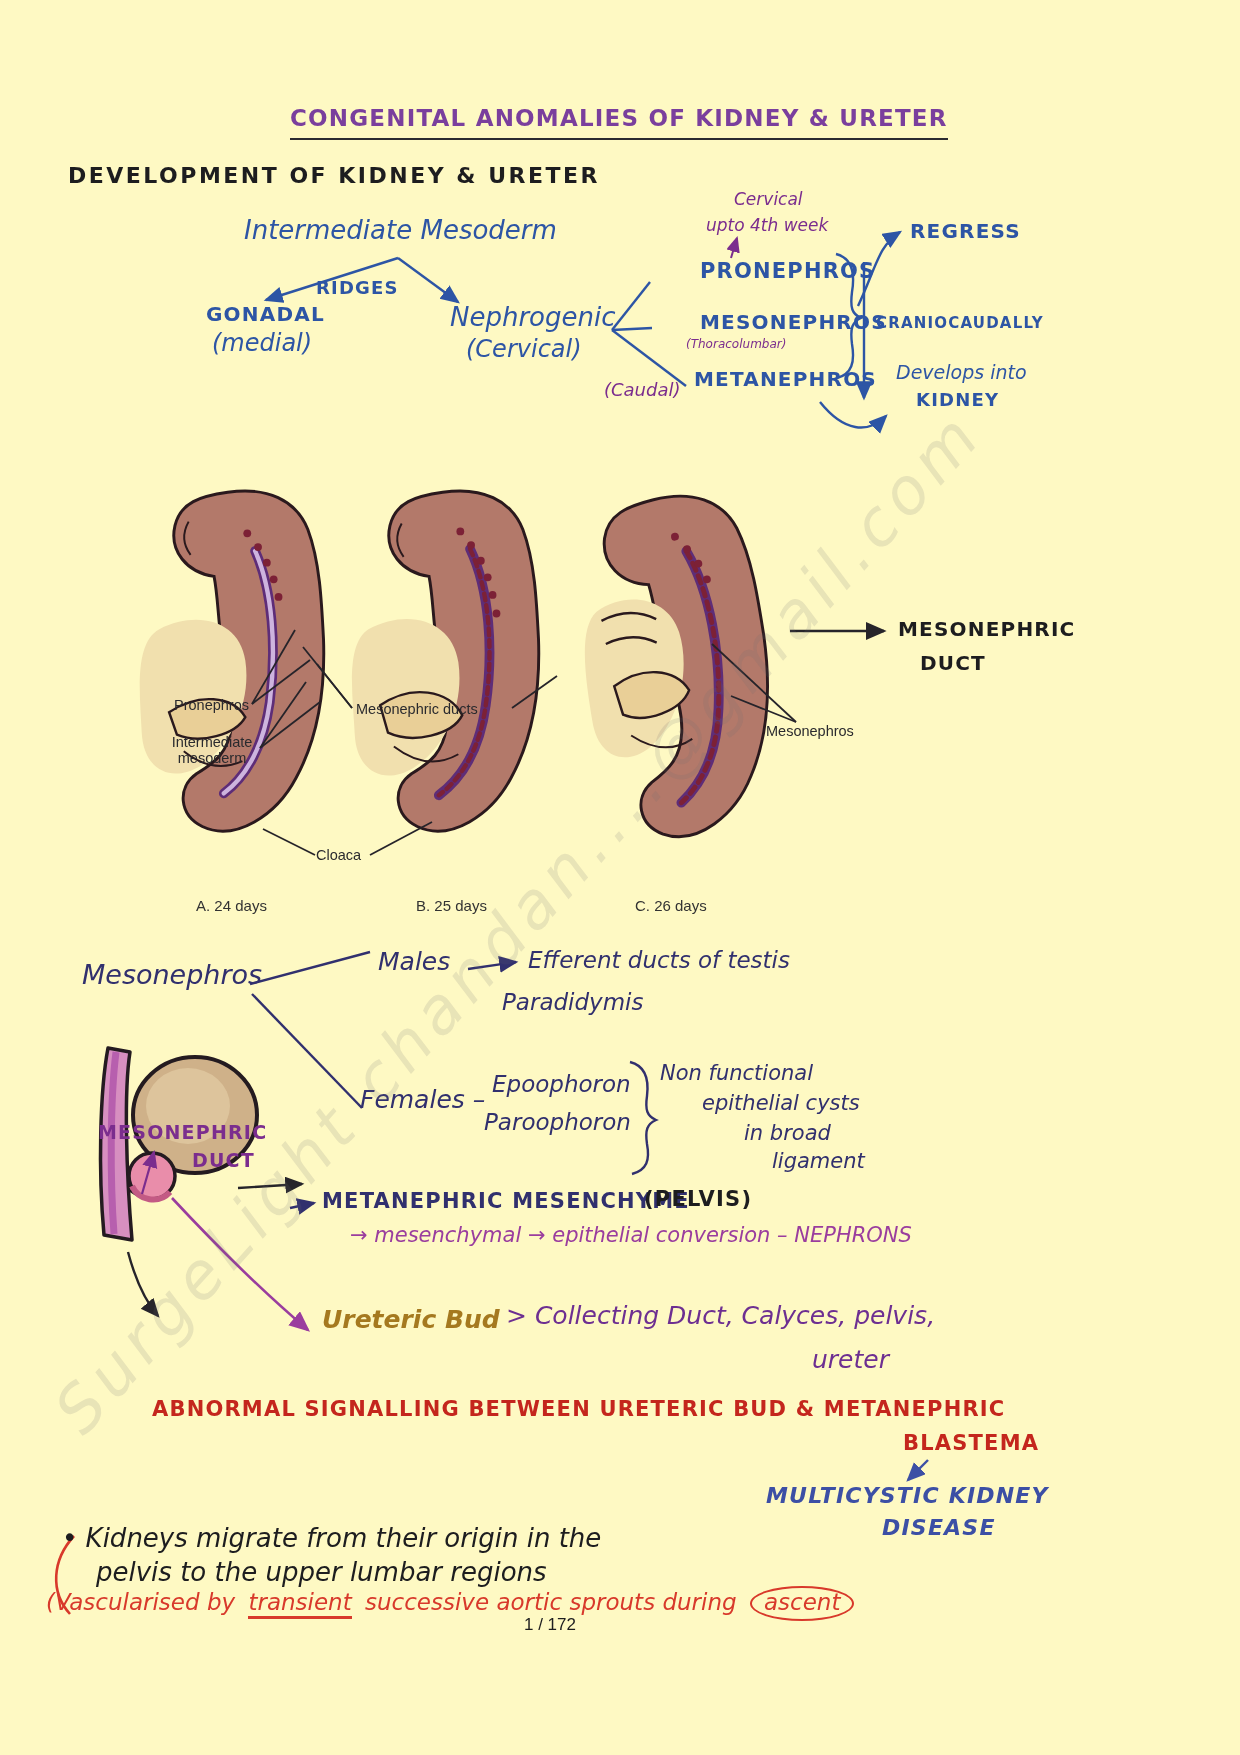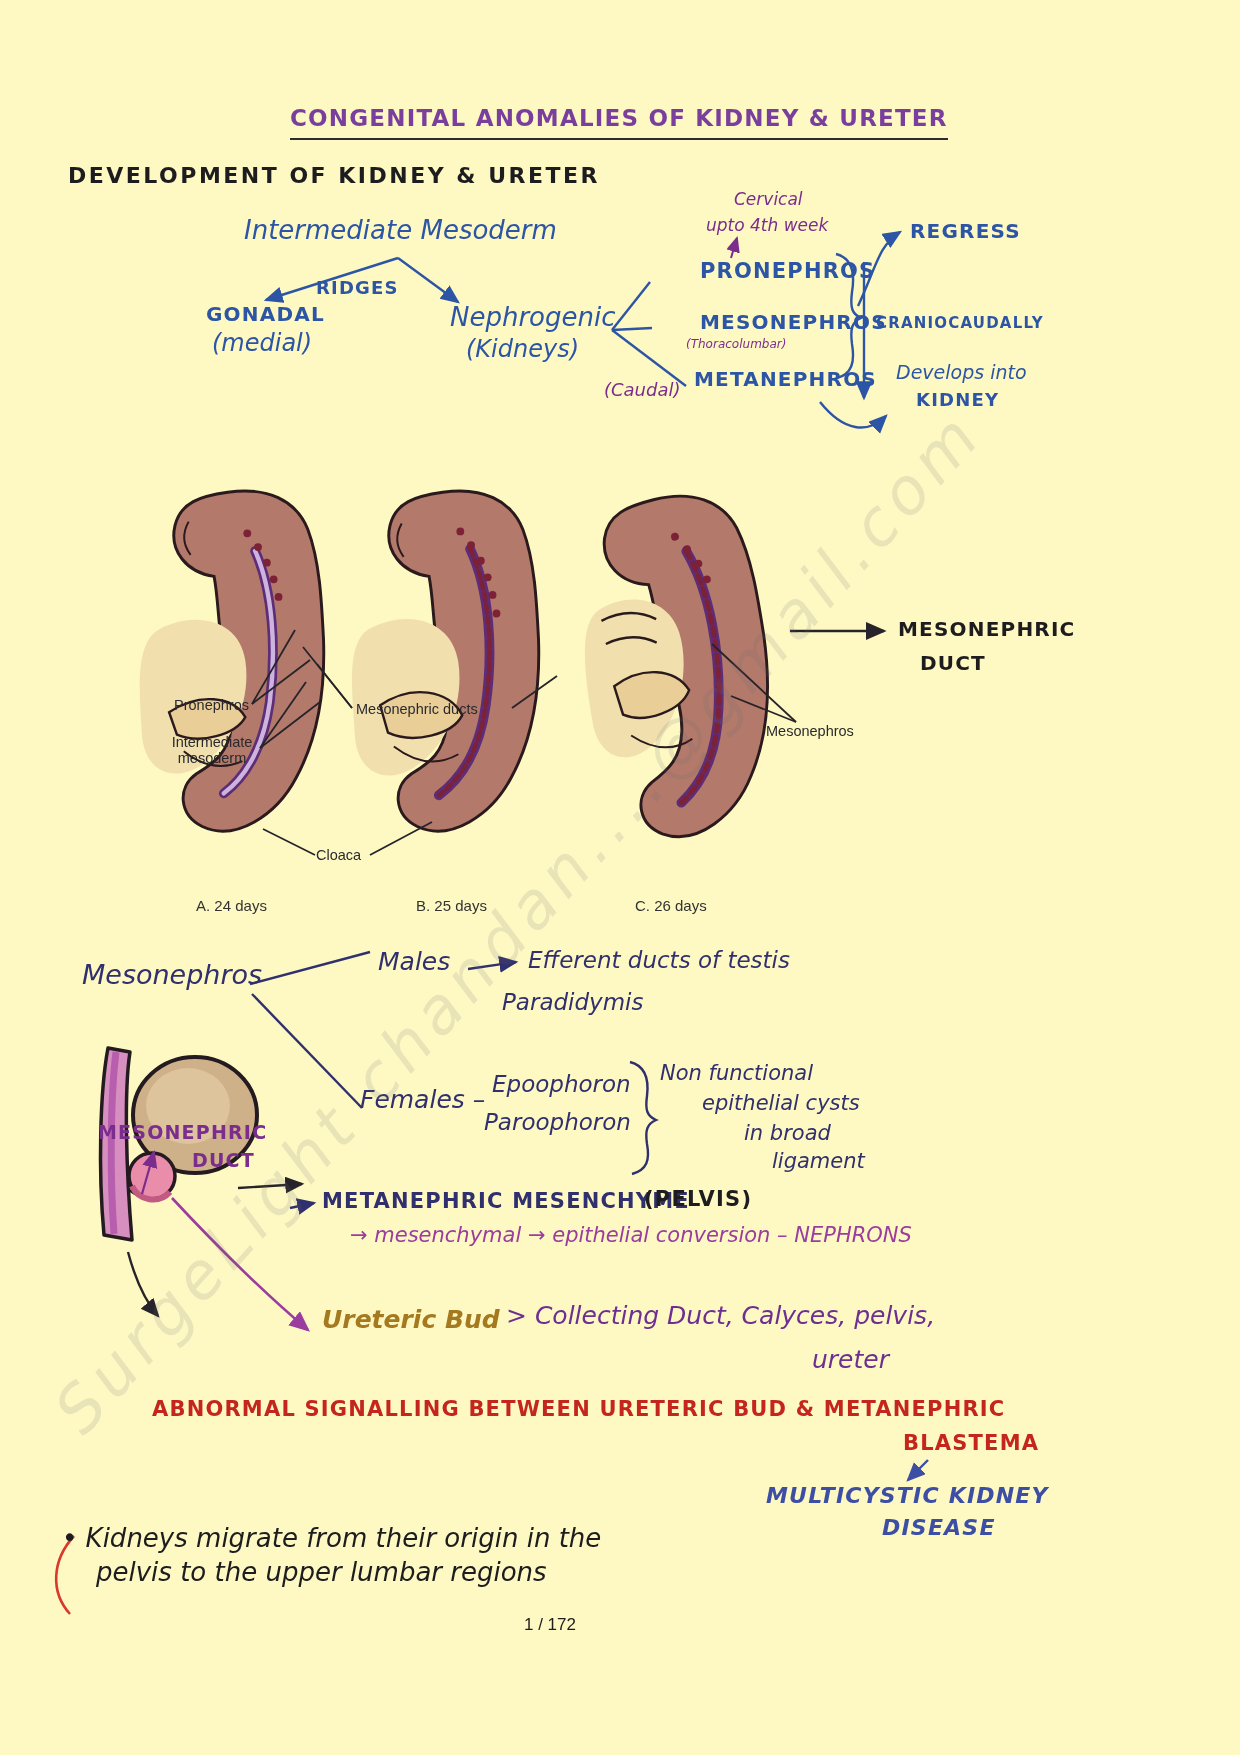--- a/index.html
+++ b/index.html
@@ -171,21 +171,21 @@
   </svg>
 
   <div class="abs title caps" style="left:290px;top:106px;color:var(--title-purple)">CONGENITAL ANOMALIES OF KIDNEY &amp; URETER</div>
   <div class="abs caps ink" style="left:68px;top:164px;font-size:22px;letter-spacing:2.5px">DEVELOPMENT OF KIDNEY &amp; URETER</div>
 
   <div class="abs hw blue" style="left:244px;top:216px;font-size:26px">Intermediate Mesoderm</div>
   <div class="abs caps blue" style="left:316px;top:278px;font-size:18px">RIDGES</div>
   <div class="abs caps blue" style="left:206px;top:303px;font-size:20px">GONADAL</div>
   <div class="abs hw blue" style="left:212px;top:330px;font-size:24px">(medial)</div>
   <div class="abs hw blue" style="left:450px;top:303px;font-size:26px">Nephrogenic</div>
-  <div class="abs hw blue" style="left:466px;top:336px;font-size:24px">(Kidneys)</div>
+  <div class="abs hw blue" style="left:466px;top:336px;font-size:24px">(Cervical)</div>
   <div class="abs hw purple" style="left:734px;top:190px;font-size:17px">Cervical</div>
   <div class="abs hw purple" style="left:706px;top:216px;font-size:17px">upto 4th week</div>
   <div class="abs caps blue" style="left:700px;top:260px;font-size:21px">PRONEPHROS</div>
   <div class="abs caps blue" style="left:700px;top:311px;font-size:20px">MESONEPHROS</div>
   <div class="abs hw purple" style="left:686px;top:338px;font-size:12px">(Thoracolumbar)</div>
   <div class="abs hw purple" style="left:604px;top:380px;font-size:18px">(Caudal)</div>
   <div class="abs caps blue" style="left:694px;top:368px;font-size:20px">METANEPHROS</div>
   <div class="abs caps blue" style="left:910px;top:220px;font-size:20px">REGRESS</div>
   <div class="abs caps blue" style="left:876px;top:315px;font-size:15px">CRANIOCAUDALLY</div>
   <div class="abs hw blue" style="left:896px;top:362px;font-size:19px">Develops into</div>
@@ -225,17 +225,23 @@
   <div class="abs hw" style="left:506px;top:1302px;font-size:25px;color:#6d2f91">&gt; Collecting Duct, Calyces, pelvis,</div>
   <div class="abs hw" style="left:812px;top:1346px;font-size:25px;color:#6d2f91">ureter</div>
 
   <div class="abs caps red" style="left:152px;top:1398px;font-size:21px">ABNORMAL SIGNALLING BETWEEN URETERIC BUD &amp; METANEPHRIC</div>
   <div class="abs caps red" style="left:903px;top:1432px;font-size:21px">BLASTEMA</div>
   <div class="abs caps blue2 hw" style="left:766px;top:1484px;font-size:22px">MULTICYSTIC KIDNEY</div>
   <div class="abs caps blue2 hw" style="left:882px;top:1516px;font-size:22px">DISEASE</div>
 
   <div class="abs hw ink" style="left:62px;top:1524px;font-size:26px">• Kidneys migrate from their origin in the</div>
   <div class="abs hw ink" style="left:96px;top:1558px;font-size:26px">pelvis to the upper lumbar regions</div>
+  <div class="abs hw bred" style="left:46px;top:1590px;font-size:23px">
+    <span>(Vascularised by</span>
+    <span class="u-red" style="margin:0 6px">transient</span>
+    <span>successive aortic sprouts during</span>
+    <span class="circled" style="margin-left:6px">ascent</span>
+  </div>
 
   <div class="abs ink" style="left:524px;top:1616px;font-size:17px;font-family:'Liberation Sans',sans-serif">1 / 172</div>
 
   <div class="watermark">SurgeLight   chandan....@gmail.com</div>
 </div>
 
 </body></html>

